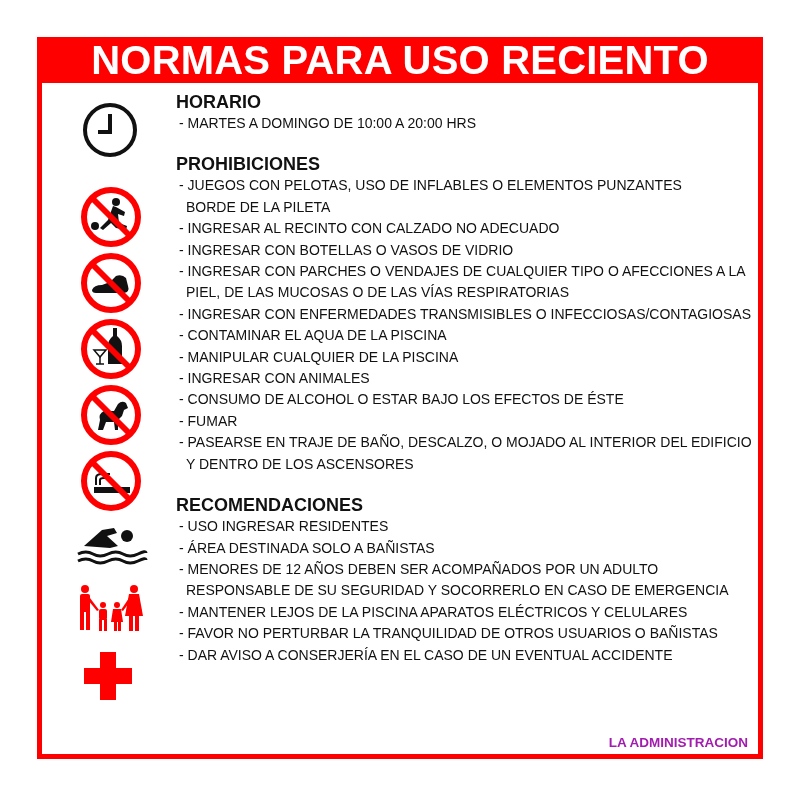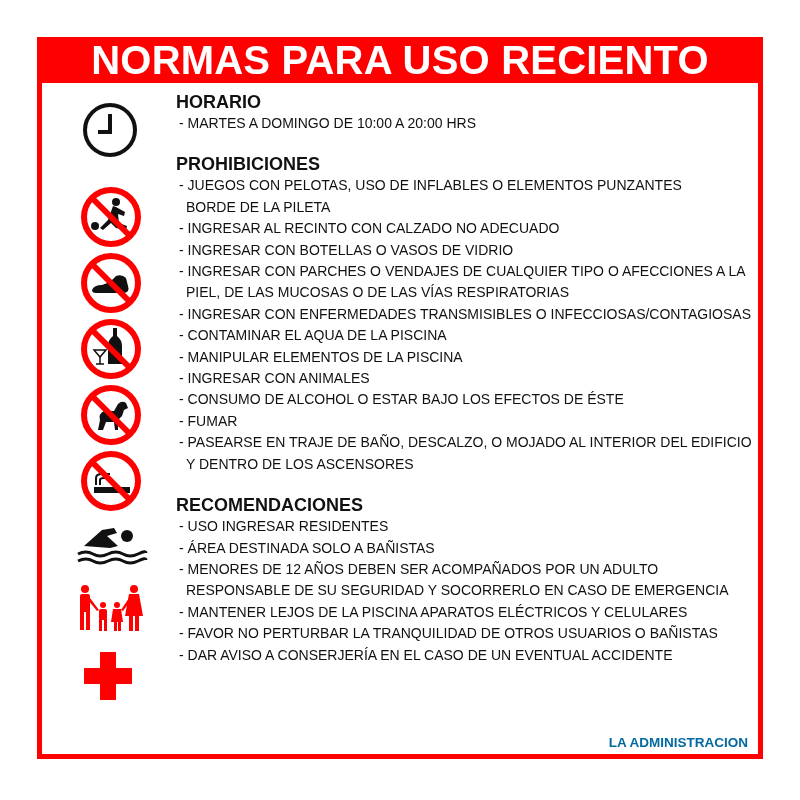--- a/index.html
+++ b/index.html
@@ -5,21 +5,21 @@
   html, body { margin:0; padding:0; background:#ffffff; }
   body { width:800px; height:800px; position:relative; overflow:hidden; font-family:"Liberation Sans", sans-serif; color:#111; }
   .frame { position:absolute; left:37px; top:37px; width:716px; height:717px; border:5px solid #fe0000; border-top:none; }
   .header { position:absolute; left:37px; top:37px; width:726px; height:46px; background:#fe0000; color:#fff; font-weight:bold; font-size:40px; text-align:center; line-height:46px; letter-spacing:0.2px; }
   .content { position:absolute; left:176px; top:92px; width:580px; }
   .section-title { font-weight:bold; font-size:18px; height:21px; line-height:21px; }
   .item { font-size:14px; line-height:21.4px; padding-left:3px; white-space:nowrap; }
   .item.cont { padding-left:10px; }
   .gap { height:21px; }
   .icon { position:absolute; }
-  .footer { position:absolute; right:52px; top:735px; color:#0369a1; font-weight:bold; font-size:13.5px; }
+  .footer { position:absolute; right:52px; top:735px; color:#a21caf; font-weight:bold; font-size:13.5px; }
 </style>
 </head>
 <body>
 
 <div class="frame"></div>
 <div class="header">NORMAS PARA USO RECIENTO PISCINA</div>
 
 <svg class="icon" style="left:80px;top:100px" width="60" height="60" viewBox="0 0 60 60">
   <circle cx="30" cy="30" r="25" fill="none" stroke="#111" stroke-width="4"></circle>
   <polyline points="30,14 30,32 18,32" fill="none" stroke="#111" stroke-width="4"></polyline>
@@ -103,21 +103,21 @@
 
   <div class="section-title">PROHIBICIONES</div>
   <div class="item">- JUEGOS CON PELOTAS, USO DE INFLABLES O ELEMENTOS PUNZANTES</div>
   <div class="item cont">BORDE DE LA PILETA</div>
   <div class="item">- INGRESAR AL RECINTO CON CALZADO NO ADECUADO</div>
   <div class="item">- INGRESAR CON BOTELLAS O VASOS DE VIDRIO</div>
   <div class="item">- INGRESAR CON PARCHES O VENDAJES DE CUALQUIER TIPO O AFECCIONES A LA</div>
   <div class="item cont">PIEL, DE LAS MUCOSAS O DE LAS VÍAS RESPIRATORIAS</div>
   <div class="item">- INGRESAR CON ENFERMEDADES TRANSMISIBLES O INFECCIOSAS/CONTAGIOSAS</div>
   <div class="item">- CONTAMINAR EL AQUA DE LA PISCINA</div>
-  <div class="item">- MANIPULAR ELEMENTOS DE LA PISCINA</div>
+  <div class="item">- MANIPULAR CUALQUIER DE LA PISCINA</div>
   <div class="item">- INGRESAR CON ANIMALES</div>
   <div class="item">- CONSUMO DE ALCOHOL O ESTAR BAJO LOS EFECTOS DE ÉSTE</div>
   <div class="item">- FUMAR</div>
   <div class="item">- PASEARSE EN TRAJE DE BAÑO, DESCALZO, O MOJADO AL INTERIOR DEL EDIFICIO</div>
   <div class="item cont">Y DENTRO DE LOS ASCENSORES</div>
   <div class="gap" style="height:20px"></div>
 
   <div class="section-title">RECOMENDACIONES</div>
   <div class="item">- USO INGRESAR RESIDENTES</div>
   <div class="item">- ÁREA DESTINADA SOLO A BAÑISTAS</div>

